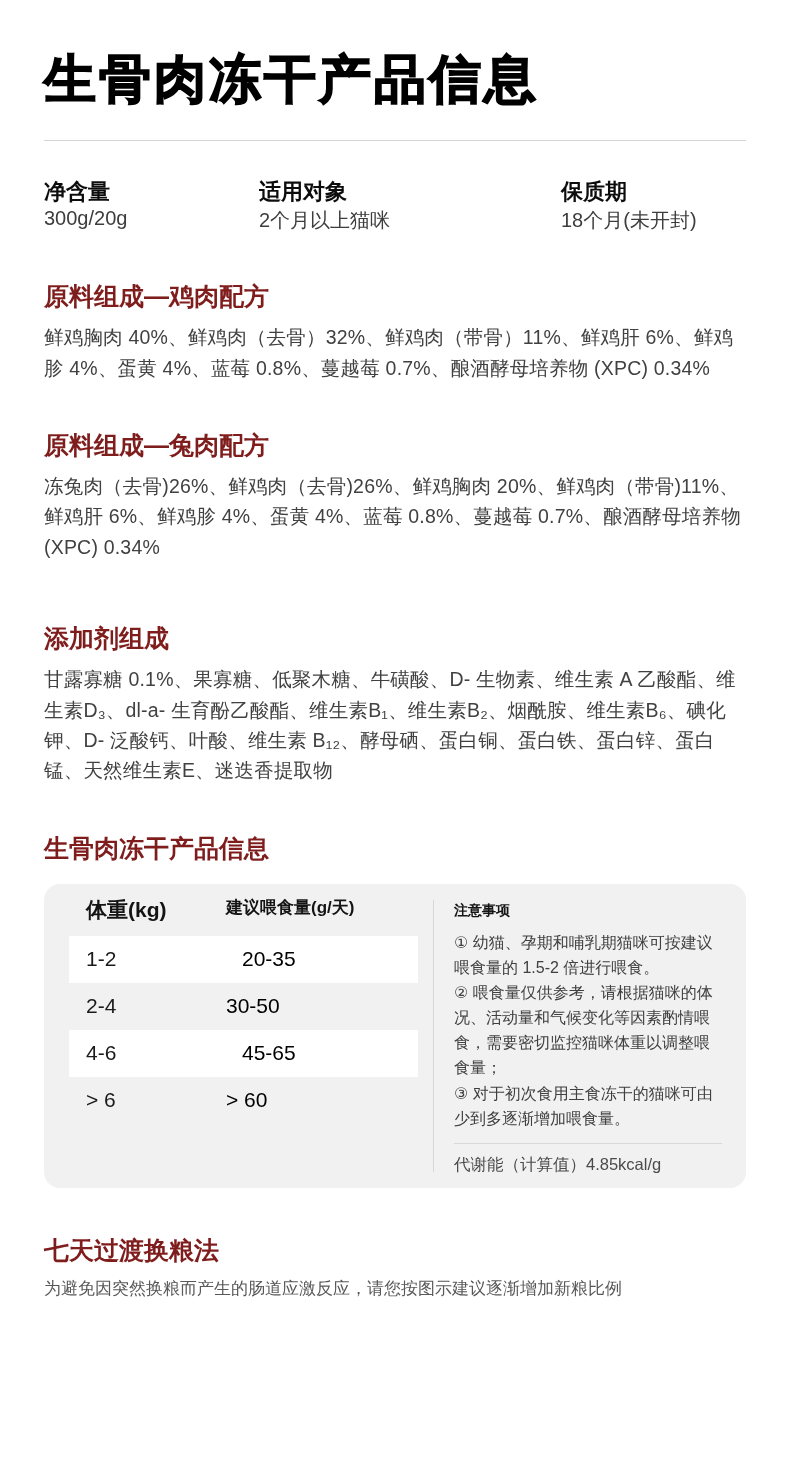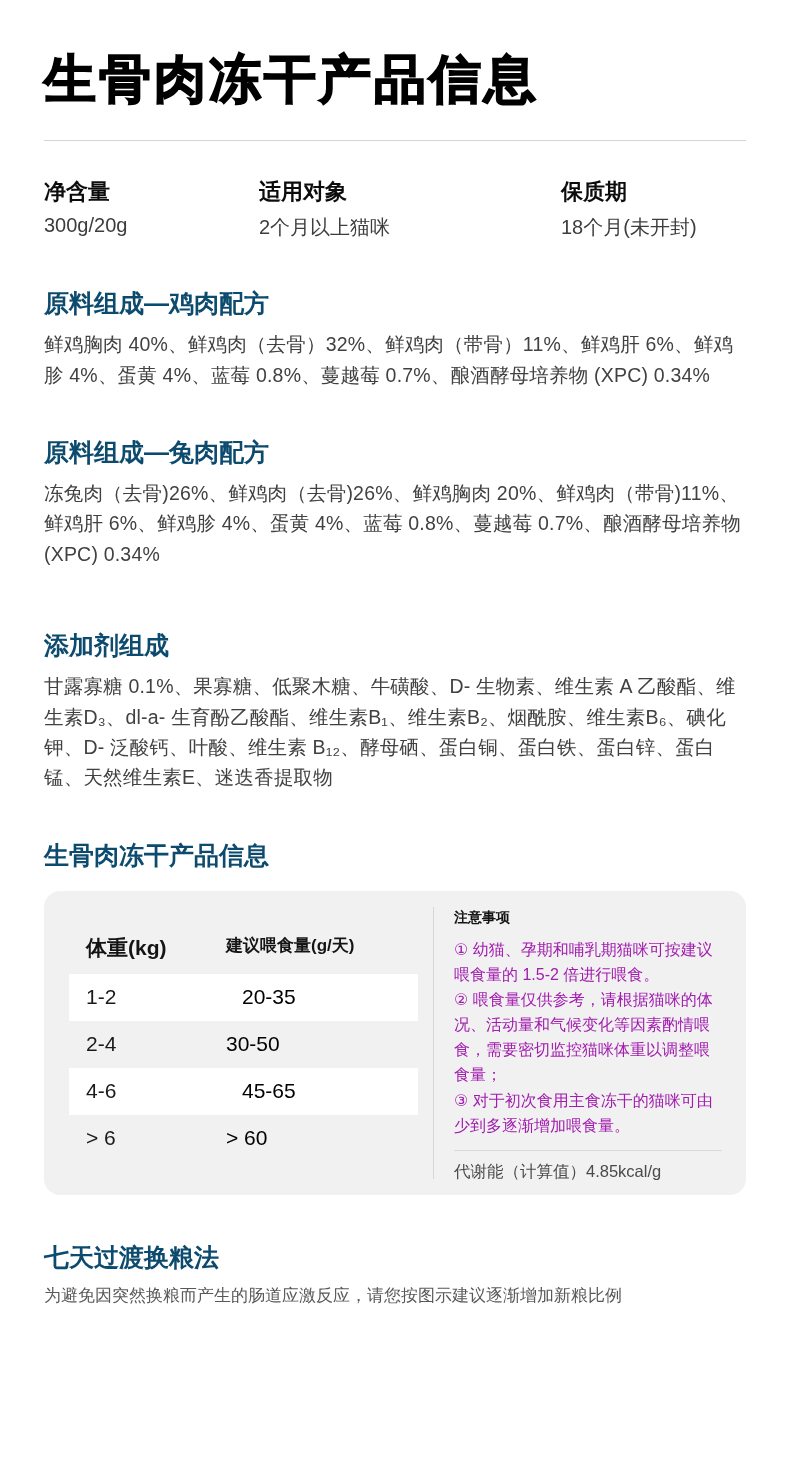--- a/index.html
+++ b/index.html
@@ -16,50 +16,50 @@
     letter-spacing:3px; line-height:1.12;
     -webkit-text-stroke:1.5px #000;
   }
   .title-divider { border:none; border-top:1px solid #d4d4d4; margin-top:32px; }
 
   .info-row { display:flex; margin-top:36px; }
   .info-col-1 { width:215px; }
   .info-col-2 { width:302px; }
   .info-col-3 { flex:1; }
   .info-label { font-size:22px; font-weight:bold; color:#0c0c0c; }
-  .info-value { font-size:20px; color:#3d3d3d; margin-top:7px; }
+  .info-value { font-size:20px; color:#3d3d3d; margin-top:0; }
 
   .section { margin-top:46px; }
-  .section-title { font-size:25px; font-weight:bold; color:#0c4a6e; }
+  .section-title { font-size:25px; font-weight:bold; color:#7f1d1d; }
   .section-body {
     margin-top:9px; font-size:19.5px; line-height:1.56; color:#414141;
     letter-spacing:0.2px;
   }
   .section-additives { margin-top:60px; }
   .section-analysis { margin-top:58px; }
 
   
   .feeding-panel {
     margin-top:19px; display:flex;
     background:#f1f1f1; border-radius:16px;
     min-height:248px;
   }
-  .feed-table { width:389px; padding:12px 15px 10px 25px;margin-top:19px; }
+  .feed-table { width:389px; padding:0 15px 10px 25px; }
   .feed-header-row { display:flex; padding:12px 0 12px 17px; }
   .feed-h1 { width:140px; font-size:21px; font-weight:bold; color:#141414; }
   .feed-h2 { font-size:17px; font-weight:bold; color:#141414; }
   .feed-row { display:flex; align-items:center; height:47px; padding-left:17px; }
   .feed-row.alt { background:#ffffff;gap:16px; }
   .feed-c1 { width:140px; font-size:21px; color:#1a1a1a; }
   .feed-c2 { font-size:21px; color:#000000; }
   .feed-divider { width:1px; background:#d7d7d7; margin:16px 0; }
   .feed-notes { flex:1; padding:18px 24px 12px 20px; }
   .notes-title { font-size:14px; font-weight:bold; color:#141414; }
   .notes-list { margin-top:10px; }
-  .notes-item { font-size:16px; line-height:1.57; color:#a21caf; }
+  .notes-item { font-size:16px; line-height:1.57; color:#404040; }
   .notes-divider { border:none; border-top:1px solid #d9d9d9; margin:12px 0 10px 0; }
   .metabolic { font-size:16.5px; color:#4a4a4a; }
 
   
   .transition { margin-top:46px; }
   .transition-subtitle { margin-top:10px; font-size:17px; color:#585858; }
 </style>
 </head>
 <body>
 

